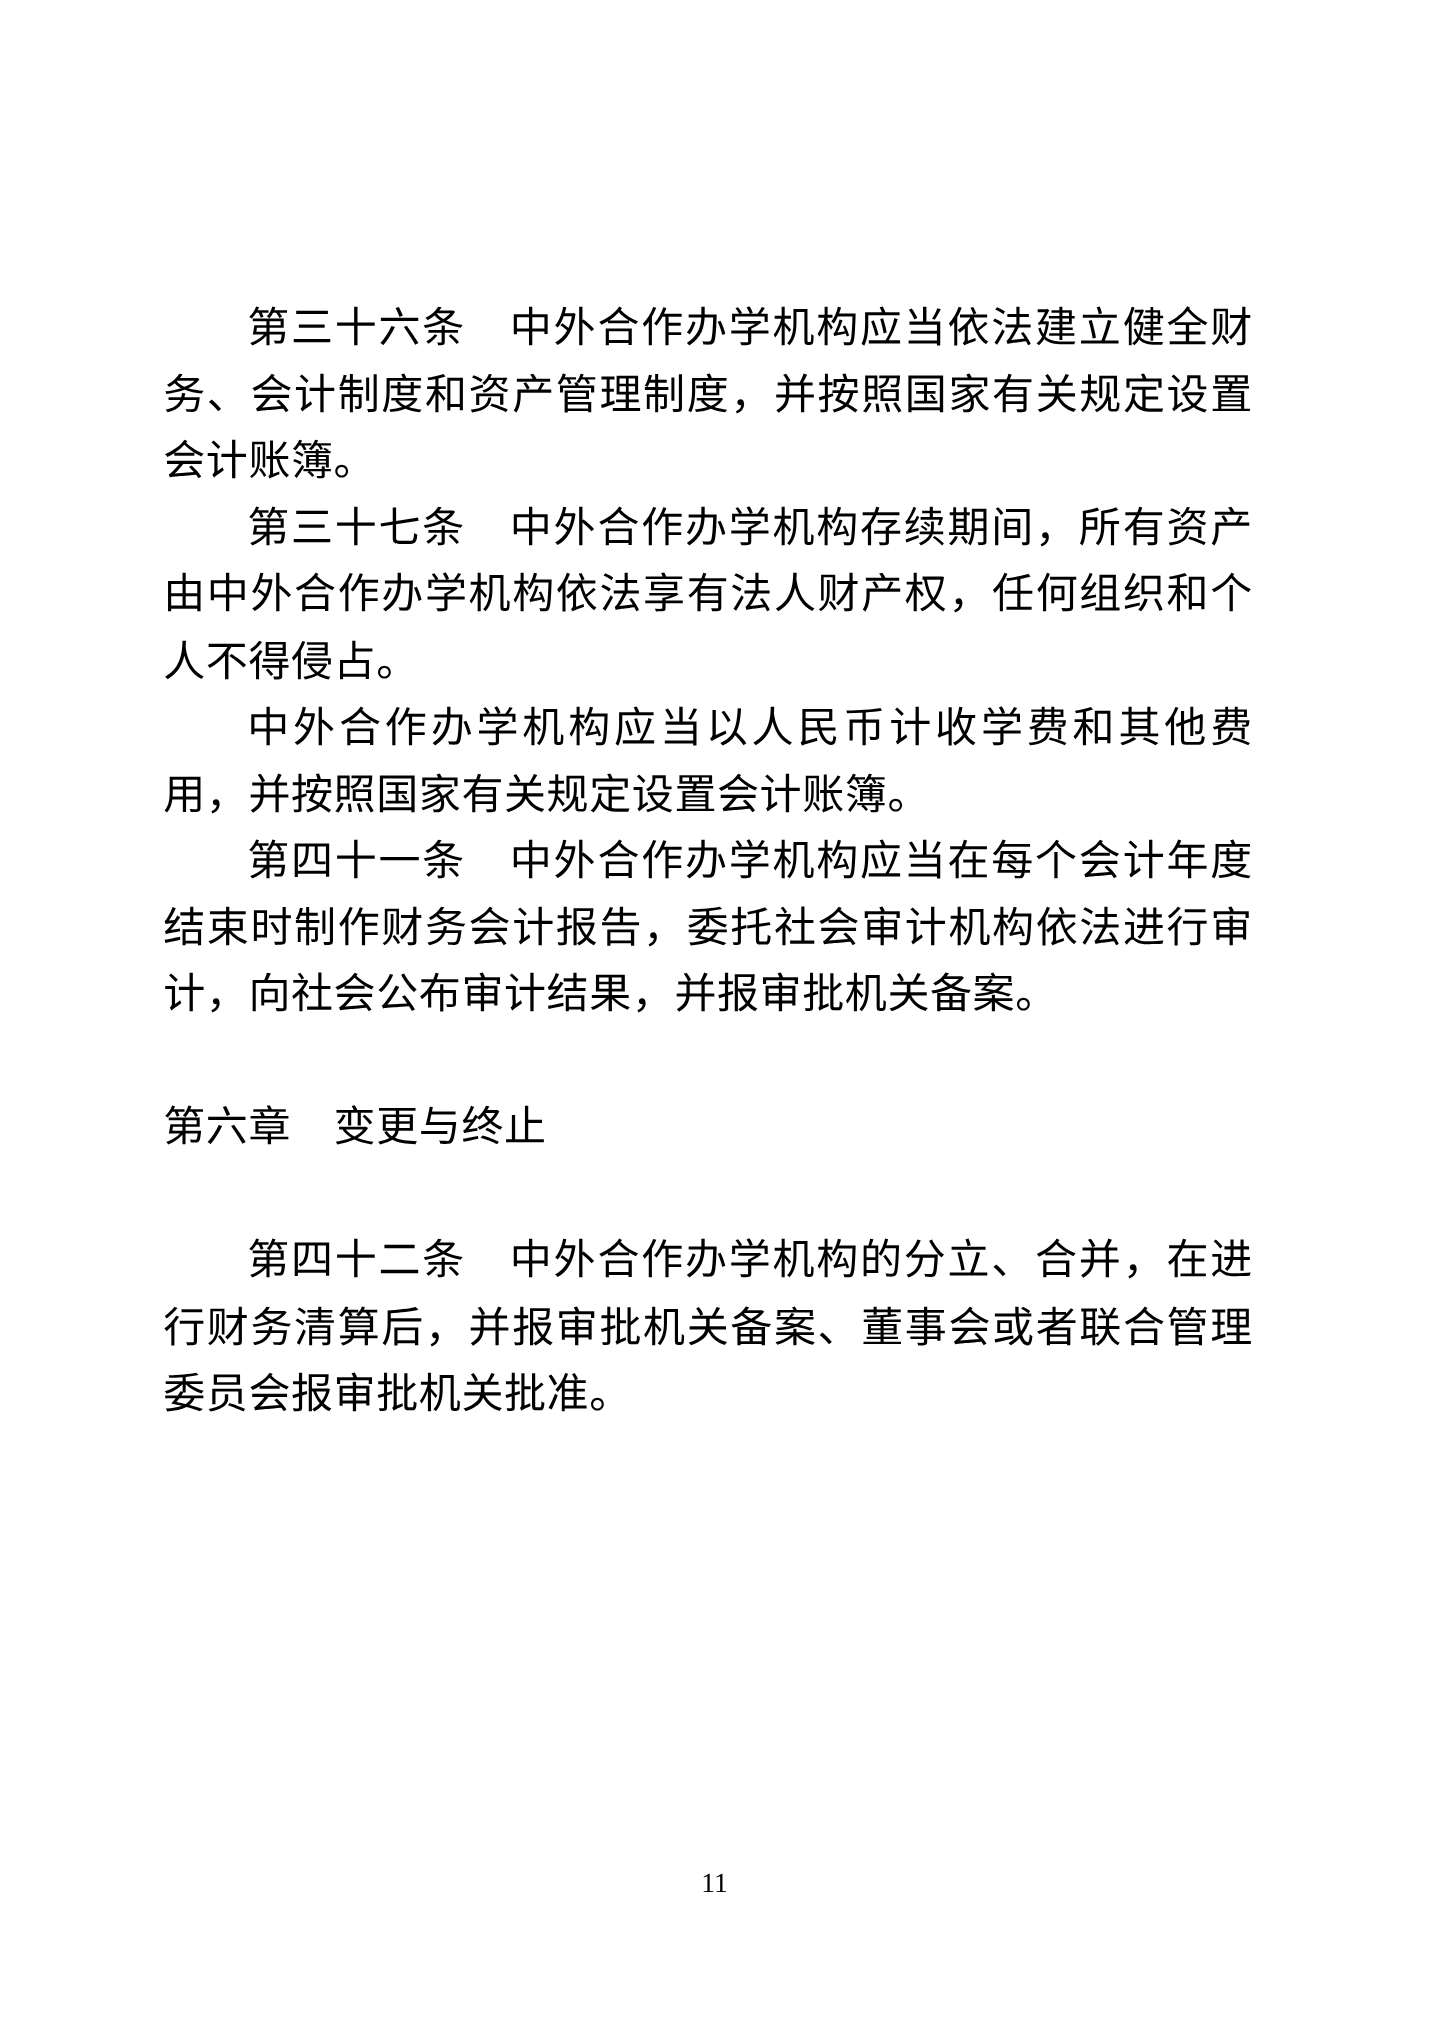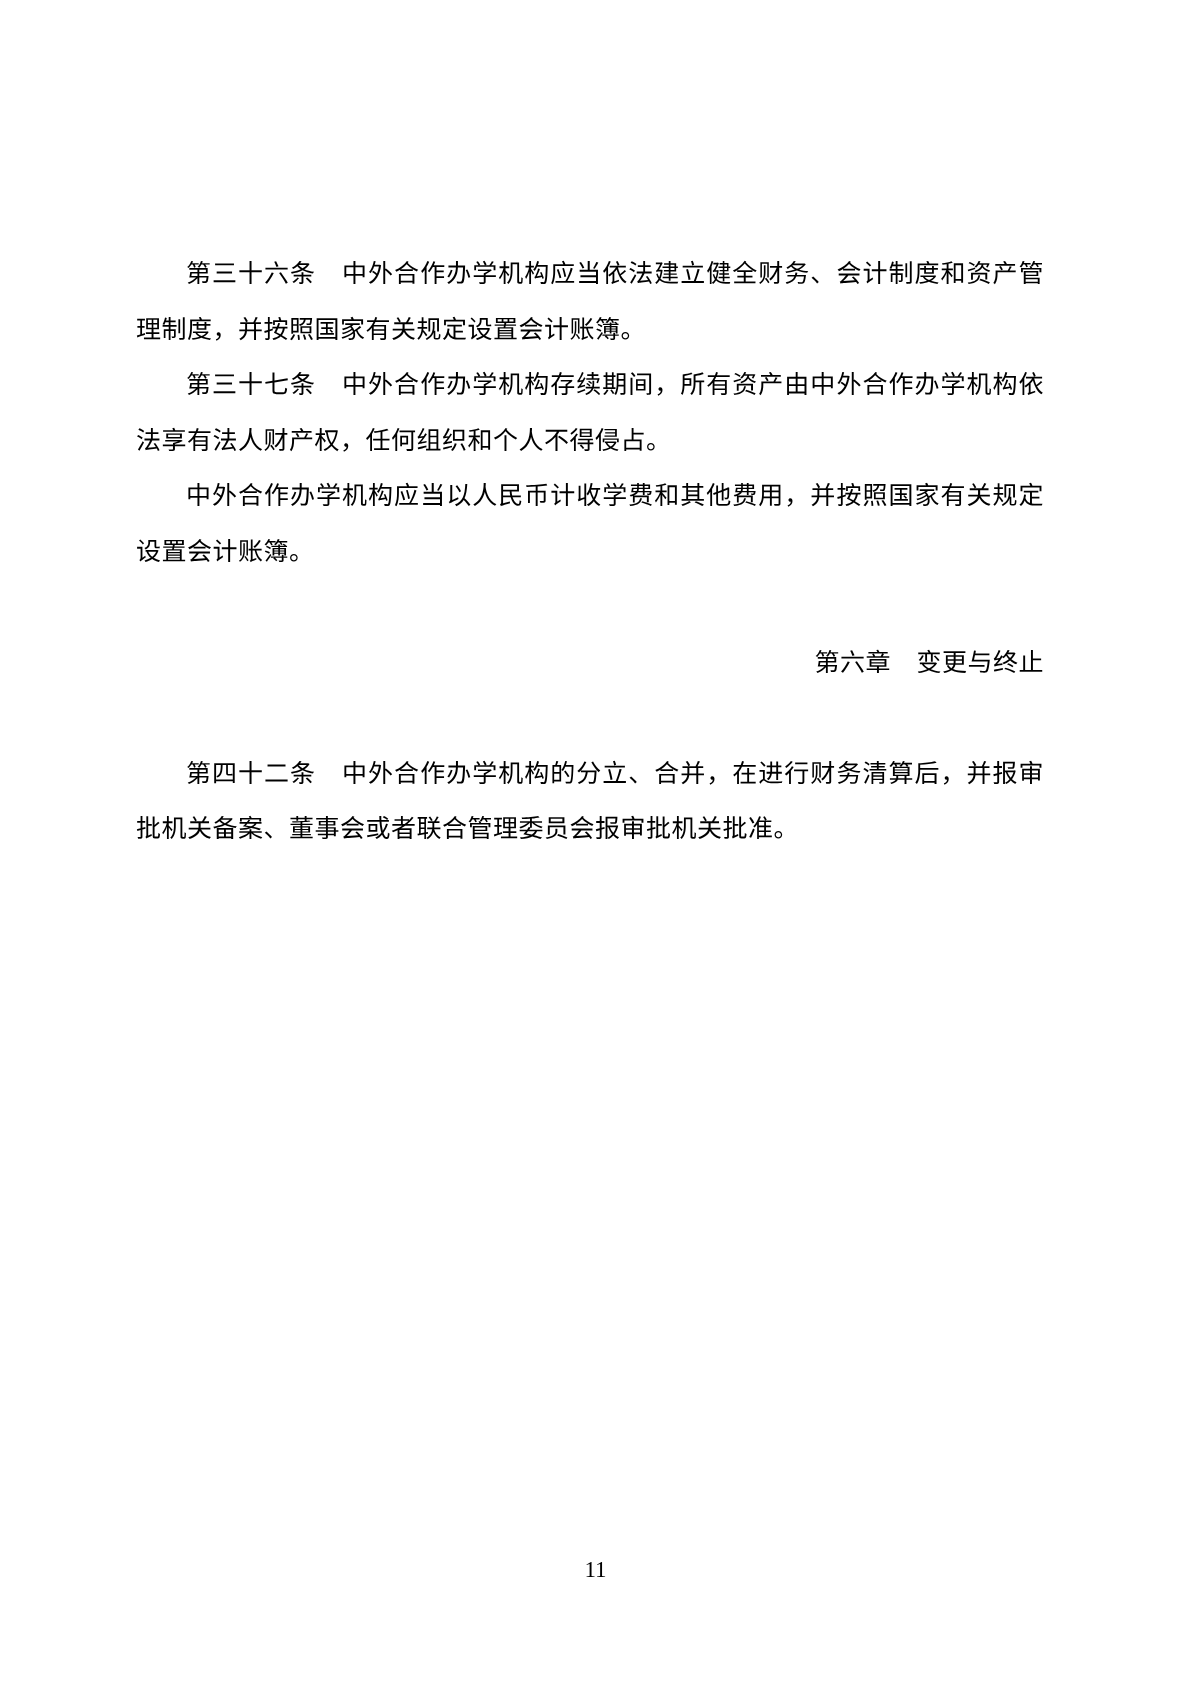--- a/index.html
+++ b/index.html
@@ -14,33 +14,33 @@
     background: #ffffff;
     color: #000000;
     font-family: "Liberation Serif", "DejaVu Serif", serif;
     overflow: hidden;
   }
   .doc-body {
     position: absolute;
     left: 136px;
     top: 246px;
     width: 908px;
-    font-size: 25px;
+    font-size: 35px;
     line-height: 55.5px;
     text-align: justify;
     letter-spacing: 0.5px;
   }
   .doc-body p {
     margin: 0;
     padding: 0;
     text-indent: 2em;
   }
   .chapter-heading {
     text-indent: 0 !important;
-    text-align: right;
+    text-align: left;
     margin: 55.5px 0 55.5px 0 !important;
   }
   .page-number {
     position: absolute;
     left: 0;
     top: 1556px;
     width: 100%;
     text-align: center;
     font-size: 23px;
     line-height: 28px;
@@ -48,17 +48,18 @@
   }
 </style>
 </head>
 <body>
 
 <div class="page">
   <div class="doc-body">
     <p>第三十六条　中外合作办学机构应当依法建立健全财务、会计制度和资产管理制度，并按照国家有关规定设置会计账簿。</p>
     <p>第三十七条　中外合作办学机构存续期间，所有资产由中外合作办学机构依法享有法人财产权，任何组织和个人不得侵占。</p>
     <p>中外合作办学机构应当以人民币计收学费和其他费用，并按照国家有关规定设置会计账簿。</p>
+    <p>第四十一条　中外合作办学机构应当在每个会计年度结束时制作财务会计报告，委托社会审计机构依法进行审计，向社会公布审计结果，并报审批机关备案。</p>
     <p class="chapter-heading">第六章　变更与终止</p>
     <p>第四十二条　中外合作办学机构的分立、合并，在进行财务清算后，并报审批机关备案、董事会或者联合管理委员会报审批机关批准。</p>
   </div>
   <div class="page-number">11</div>
 </div>
 
 </body></html>

